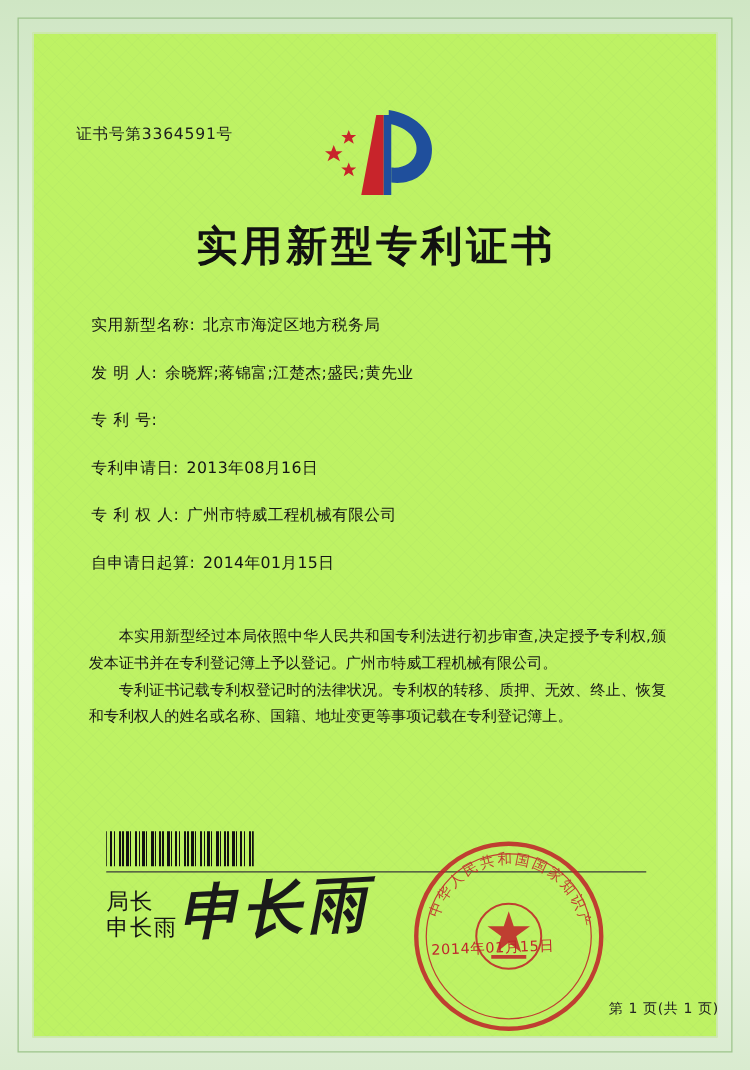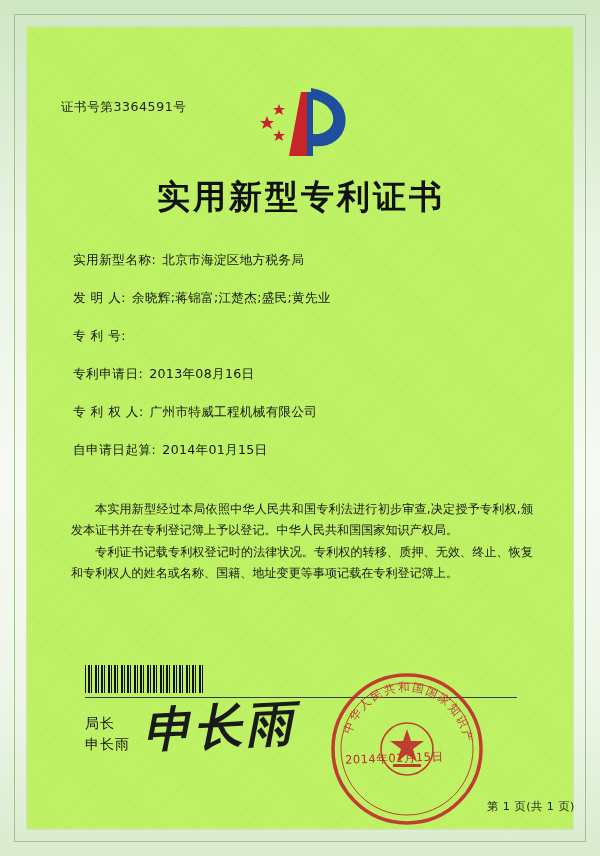--- a/index.html
+++ b/index.html
@@ -145,24 +145,25 @@
     position: absolute;
     left: 58px; top: 670px;
     width: 432px;
     border-top: 1px solid #3a3a3a;
   }
 
   
   .sig-labels {
     position: absolute;
     left: 58px; top: 686px;
-    font-size: 14px;
+    font-size: 18px;
     line-height: 21px;
     color: #141414;
     letter-spacing: 1px;
+    font-family: Liberation Mono, monospace;
   }
   .sig-script {
     position: absolute;
     left: 118px; top: 672px;
     font-family: "DejaVu Serif", "Liberation Serif", serif;
     font-size: 48px;
     font-style: italic;
     font-weight: bold;
     color: #1a1a1a;
     letter-spacing: 3px;
@@ -247,21 +248,21 @@
           <span class="field-label">专 利 权 人:</span>
           <span class="field-value">广州市特威工程机械有限公司</span>
         </div>
         <div class="field-row">
           <span class="field-label">自申请日起算:</span>
           <span class="field-value">2014年01月15日</span>
         </div>
       </div>
 
       <div class="body-text">
-        <p>本实用新型经过本局依照中华人民共和国专利法进行初步审查,决定授予专利权,颁发本证书并在专利登记簿上予以登记。中华人民共和国国家知识产权局。</p>
+        <p>本实用新型经过本局依照中华人民共和国专利法进行初步审查,决定授予专利权,颁发本证书并在专利登记簿上予以登记。广州市特威工程机械有限公司。</p>
         <p>专利证书记载专利权登记时的法律状况。专利权的转移、质押、无效、终止、恢复和专利权人的姓名或名称、国籍、地址变更等事项记载在专利登记簿上。</p>
       </div>
 
       <div class="barcode"></div>
       <div class="barcode-line"></div>
 
       <div class="sig-labels">
         <div>局长</div>
         <div>申长雨</div>
       </div>

